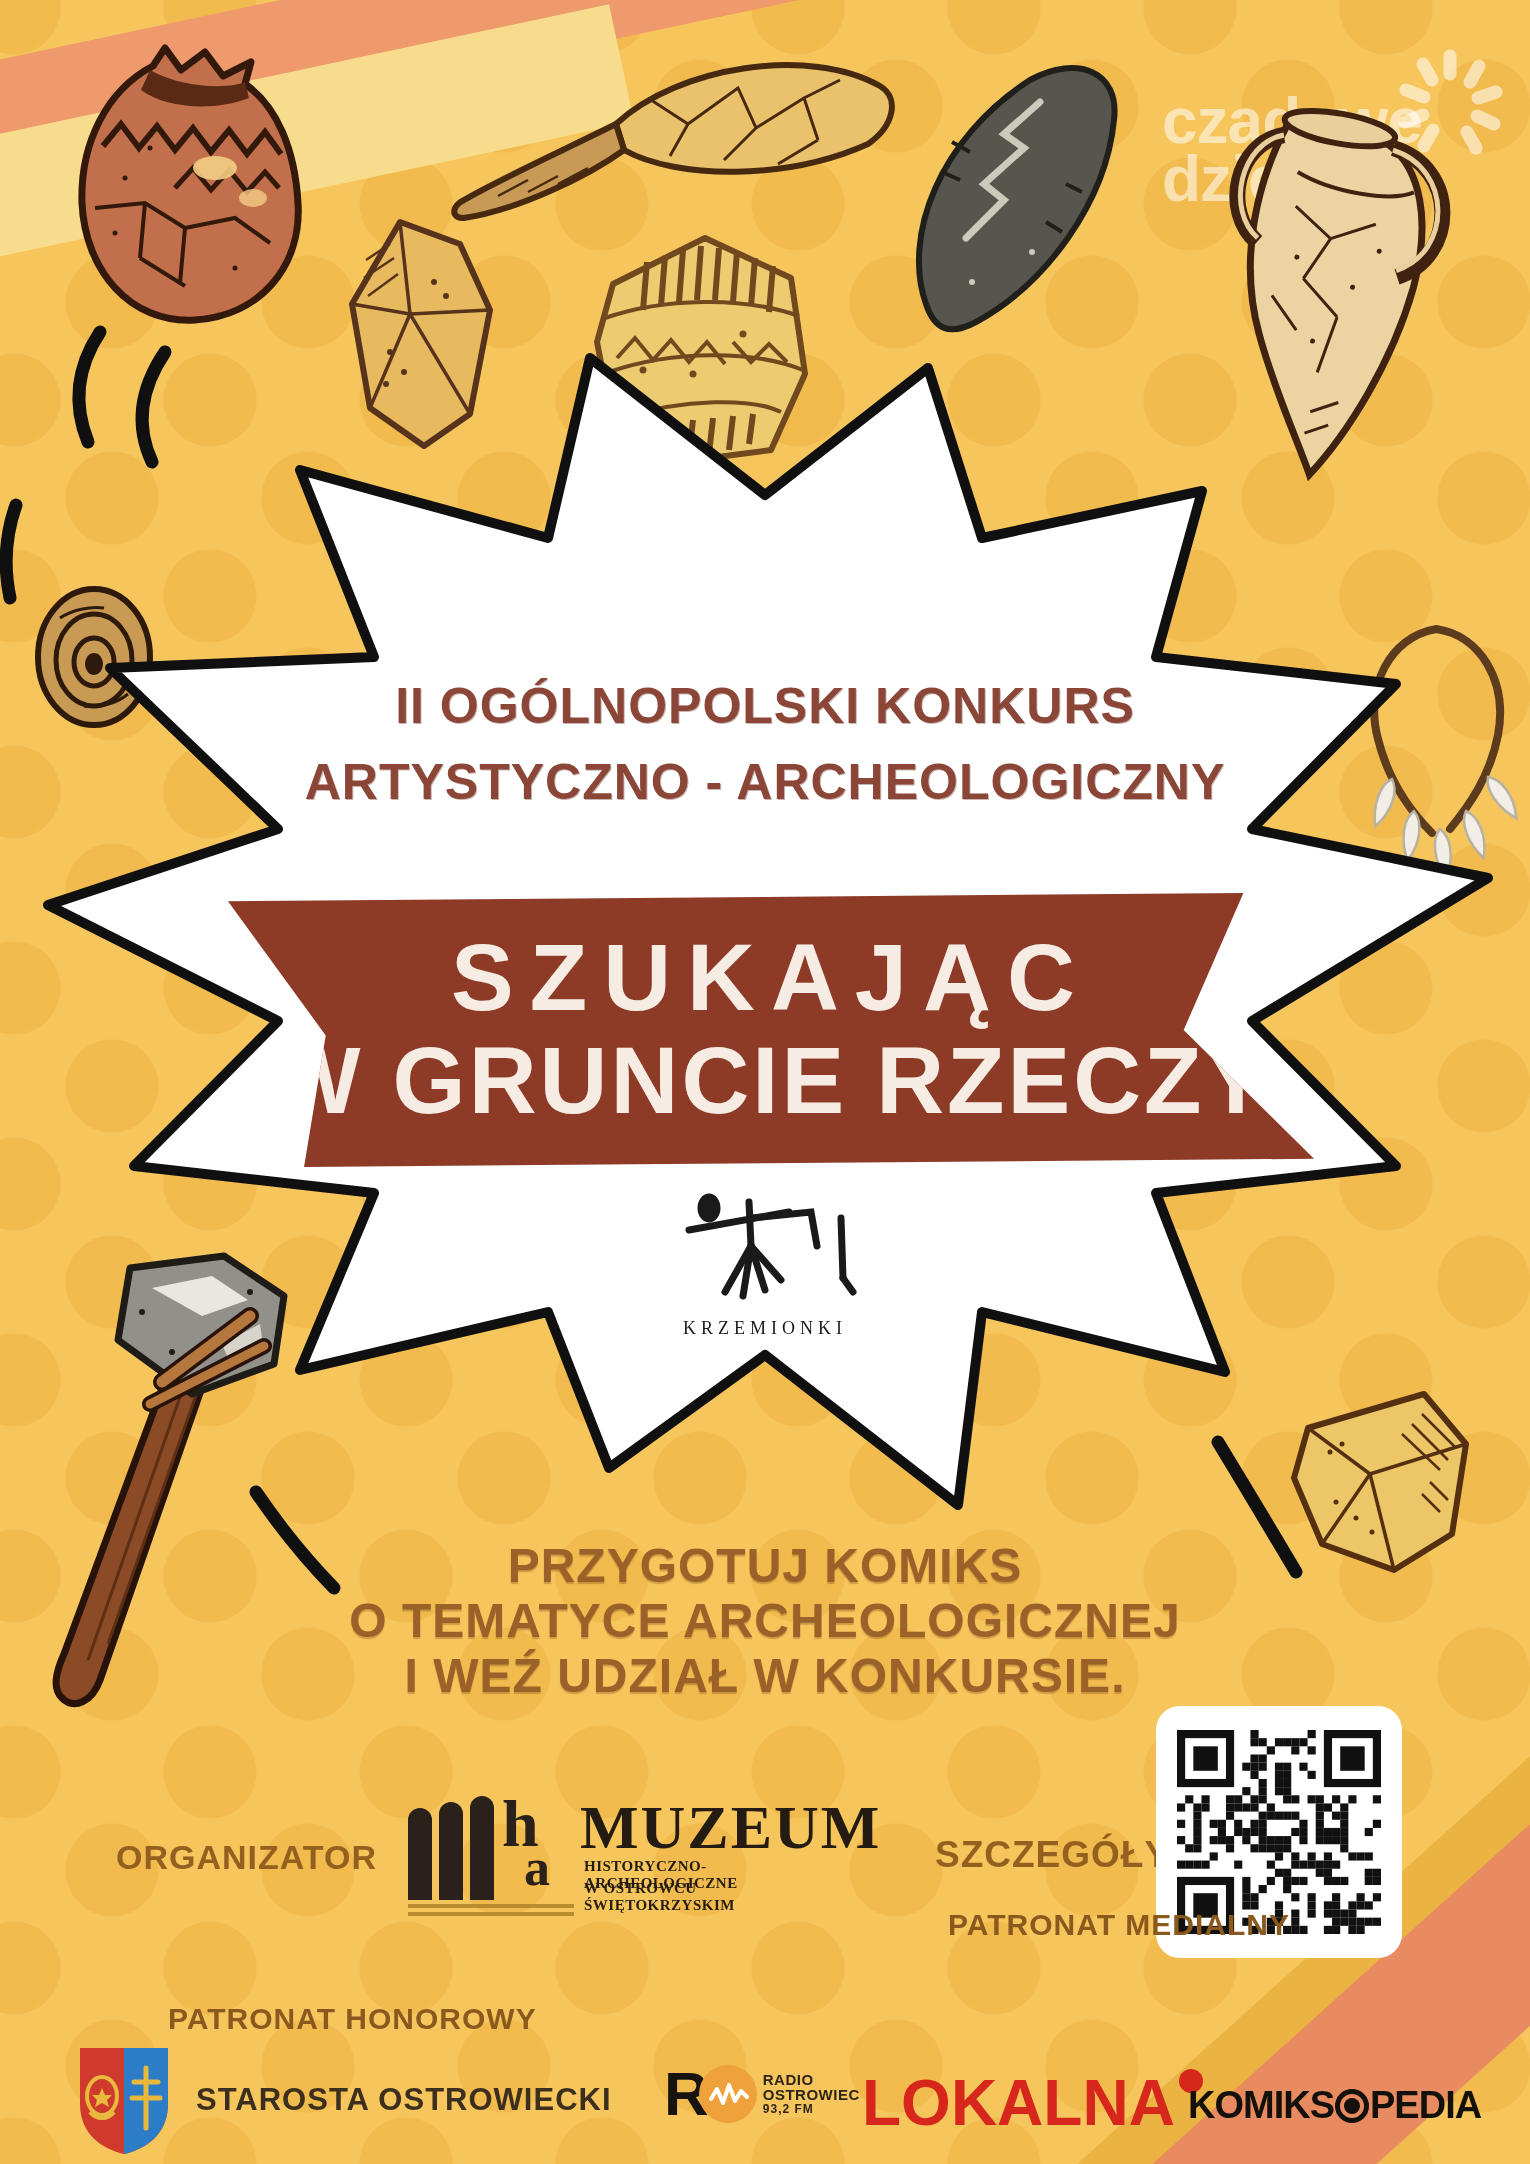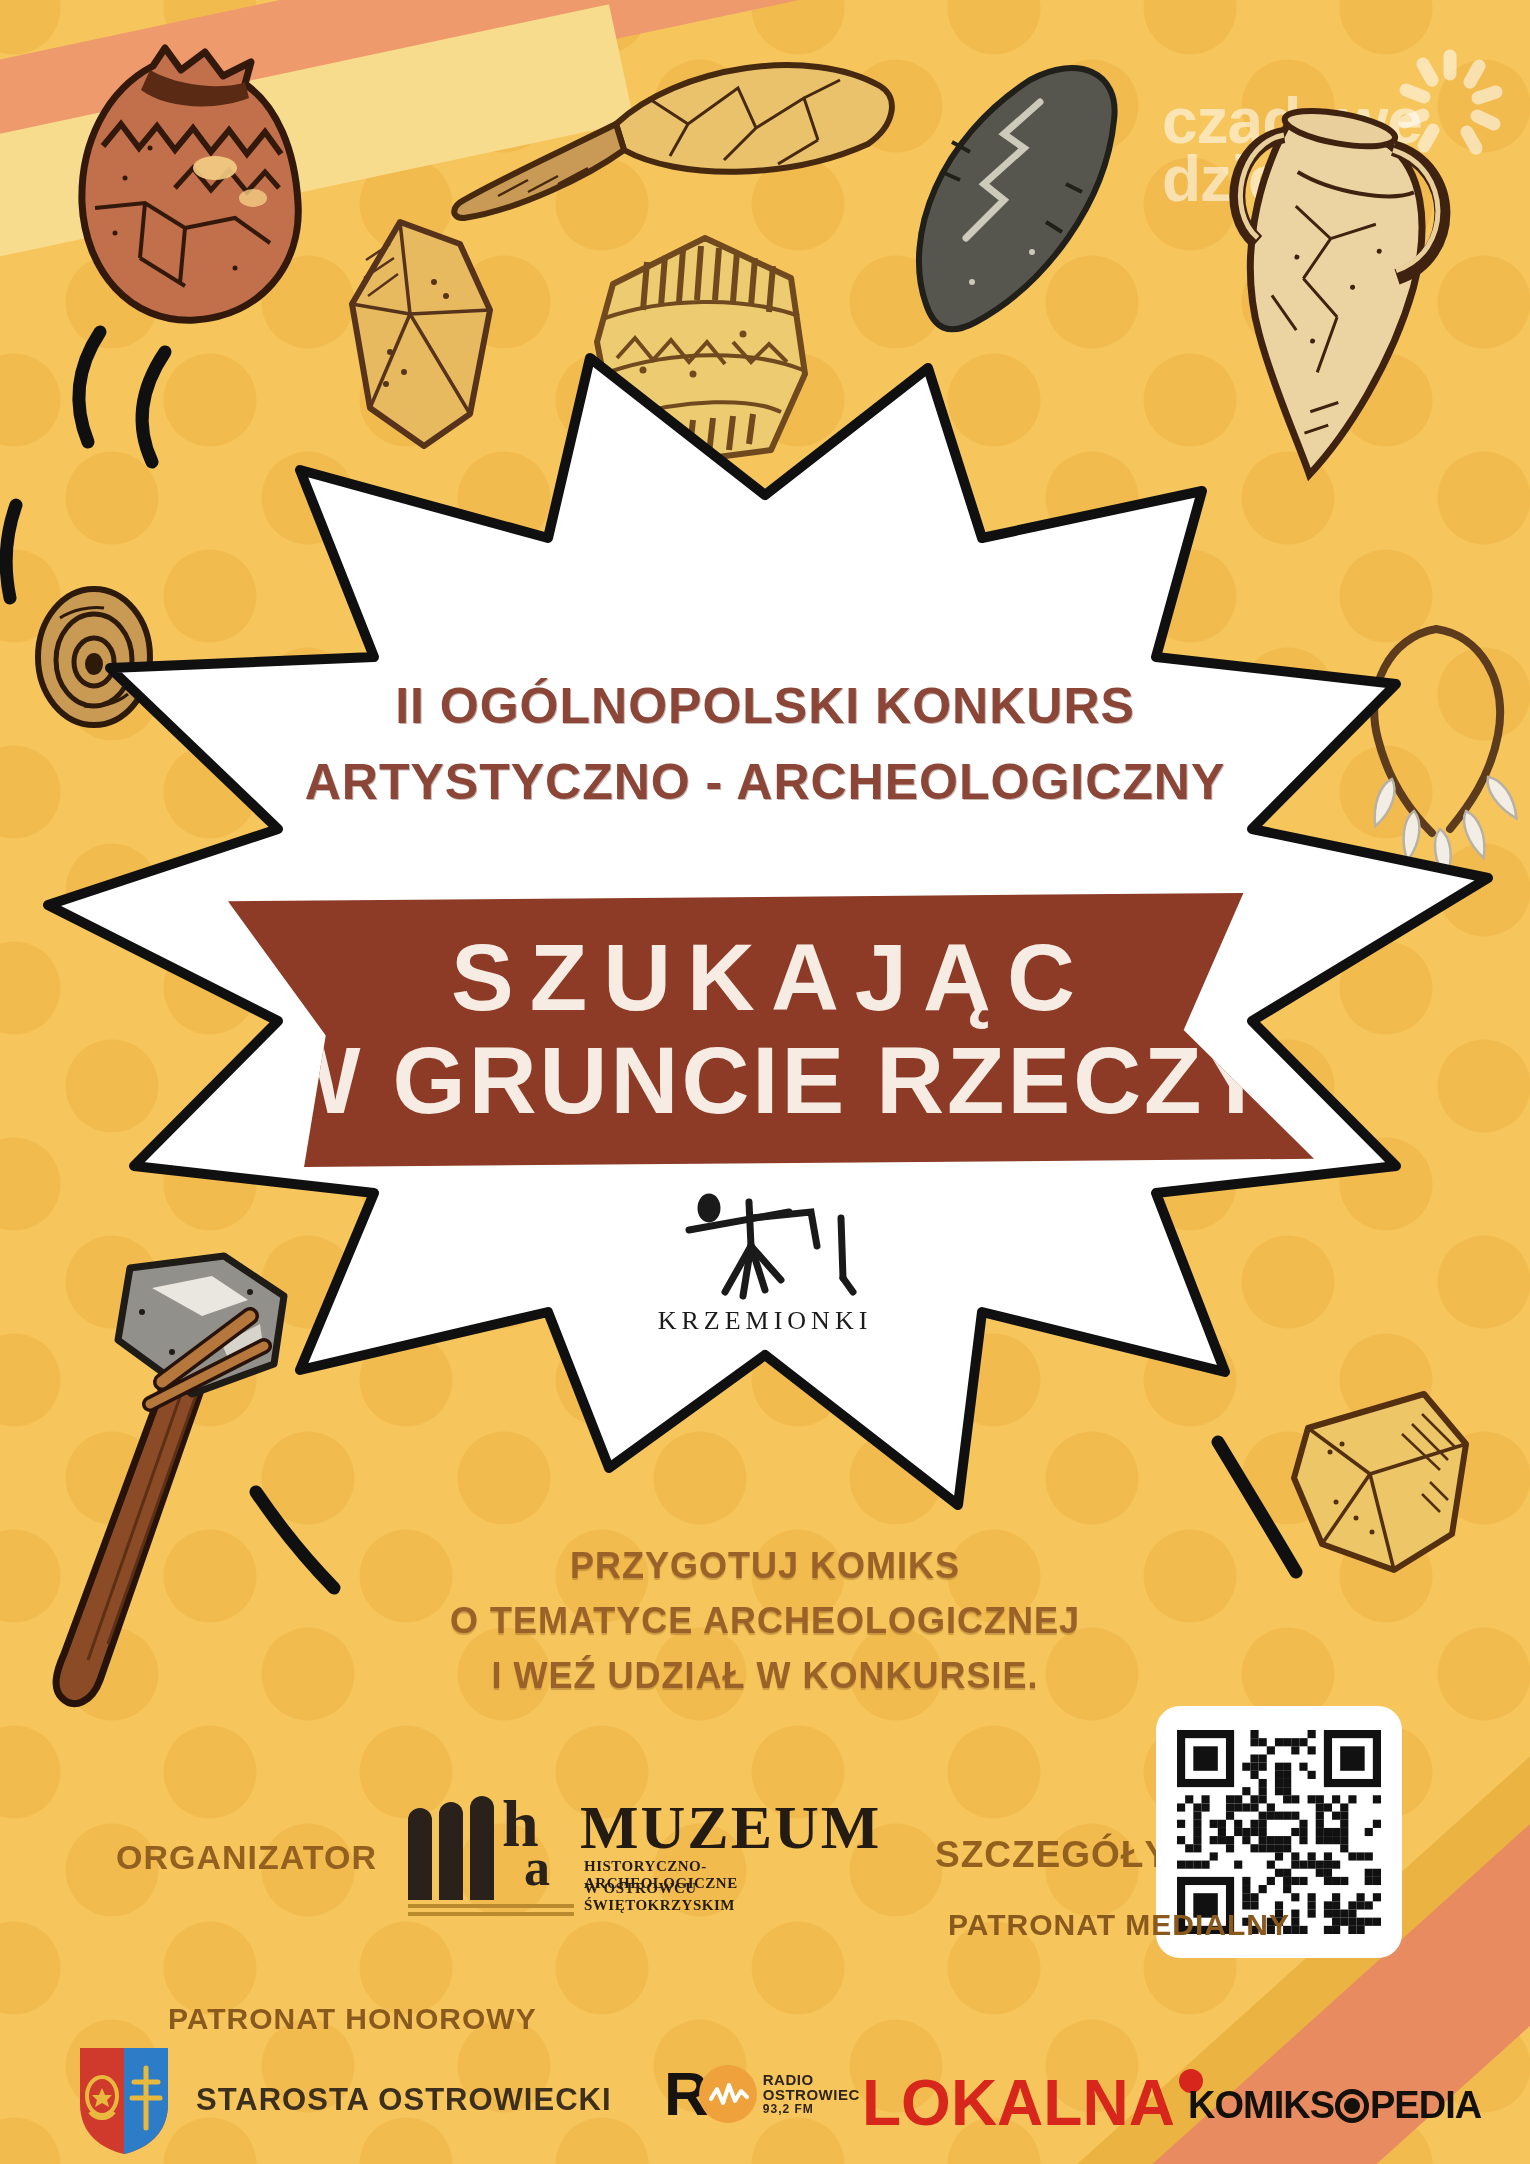--- a/index.html
+++ b/index.html
@@ -33,22 +33,22 @@
   .content{position:absolute;z-index:5;}
   #title{left:0;right:0;top:668px;text-align:center;color:#8c4637;font-weight:800;
     font-size:50px;line-height:76px;letter-spacing:1px;text-shadow:1px 1px 0 rgba(94,44,32,.35);}
   #banner{left:228px;top:893px;width:1086px;height:274px;background:#8d3a26;
     clip-path:polygon(0% 3%,93.5% 0%,88% 50%,100% 97%,7% 100%,9% 52%);
     display:flex;flex-direction:column;justify-content:center;align-items:center;
     color:#f6ece3;font-weight:800;}
   #banner .l1{font-size:94px;letter-spacing:16px;line-height:1.08;}
   #banner .l2{font-size:94px;letter-spacing:3px;line-height:1.12;}
   #krzemionki{left:0;right:0;top:1182px;text-align:center;}
-  #krz-caption{font-family:"Liberation Serif", serif;font-size:26px;letter-spacing:5px;color:#1b1b1b;margin-top:0;}
-  #cta{left:0;right:0;top:1538px;text-align:center;font-size:36px;font-weight:800;
+  #krz-caption{font-family:"Liberation Serif", serif;font-size:18px;letter-spacing:5px;color:#1b1b1b;margin-top:12px;}
+  #cta{left:0;right:0;top:1538px;text-align:center;font-size:48px;font-weight:800;
     color:#9a6129;line-height:55px;letter-spacing:1px;text-shadow:0 2px 1px rgba(99,56,14,.3);}
   
   #organizator-label{left:116px;top:1838px;font-size:34px;font-weight:800;color:#93601f;letter-spacing:1px;z-index:5;}
   #museum-logo{left:408px;top:1796px;width:440px;height:120px;z-index:5;}
   .pillar{position:absolute;bottom:16px;width:24px;background:#29211a;border-radius:12px 12px 0 0;}
   #pillar-1{left:0;height:92px;}
   #pillar-2{left:31px;height:98px;}
   #pillar-3{left:62px;height:104px;}
   #monogram-h{position:absolute;left:94px;top:-10px;font-family:"Liberation Serif",serif;font-weight:700;font-size:66px;color:#29211a;}
   #monogram-a{position:absolute;left:116px;top:42px;font-family:"Liberation Serif",serif;font-weight:700;font-size:52px;color:#29211a;}

